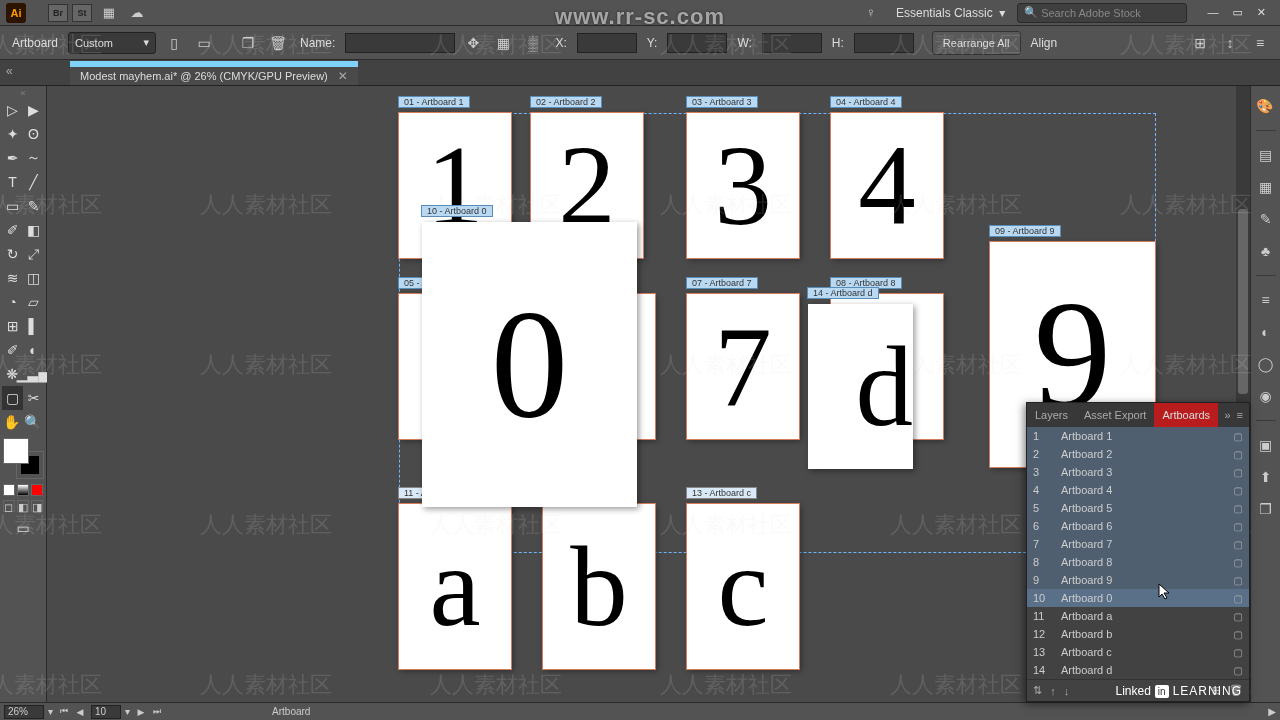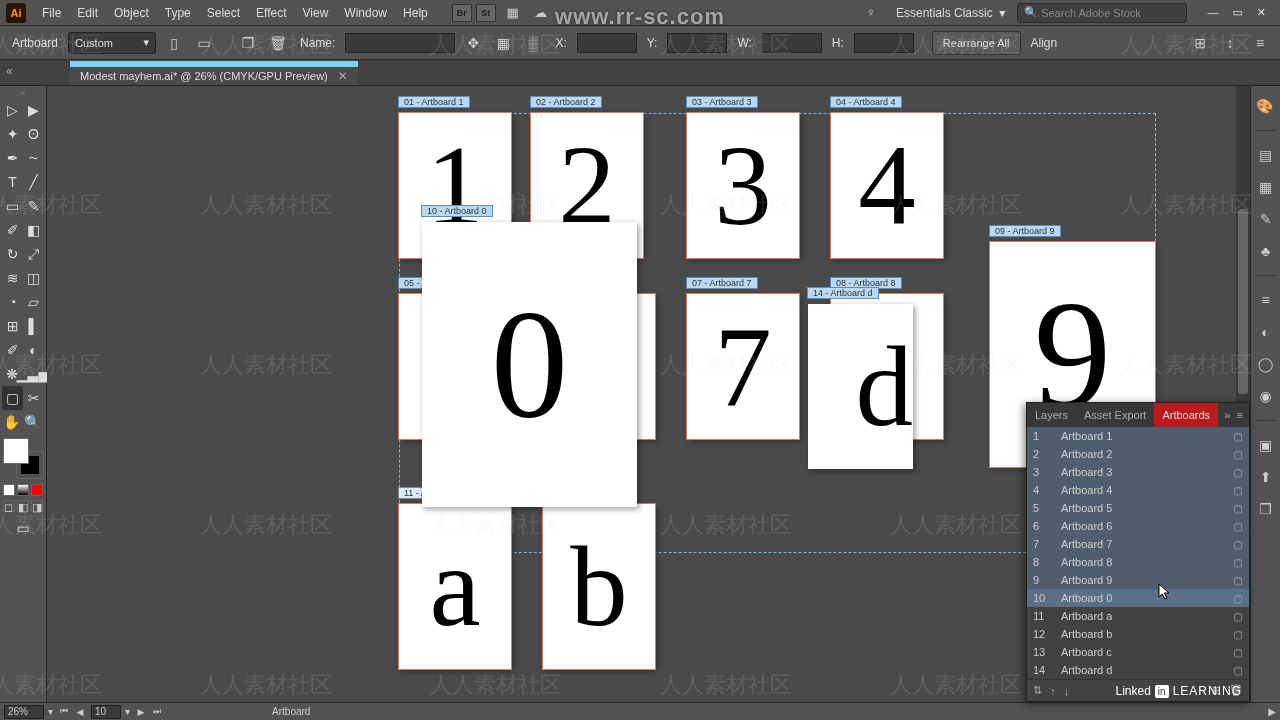--- a/index.html
+++ b/index.html
@@ -93,31 +93,20 @@
 .li-box { background: #fff; color: #333; font-weight: normal; padding: 1px 3px; border-radius: 2px; font-size: 10px; }
 
 
 .cursor { position: absolute; z-index: 30; pointer-events: none; }
 </style>
 </head>
 <body>
 
 <div class="menubar">
   <div class="ai-icon">Ai</div>
-  <div id="menu-items" style="display: flex;">
-      <div class="menu-item">File</div>
-      <div class="menu-item">Edit</div>
-      <div class="menu-item">Object</div>
-      <div class="menu-item">Type</div>
-      <div class="menu-item">Select</div>
-      <div class="menu-item">Effect</div>
-      <div class="menu-item">View</div>
-      <div class="menu-item">Window</div>
-      <div class="menu-item">Help</div>
-    </div>
   <div style="width:10px"></div>
   <div id="small-boxes" style="display:flex">
       <div class="small-box">Br</div>
       <div class="small-box">St</div>
     </div>
   <div class="menu-icon">▦</div>
   <div class="menu-icon">☁</div>
   <div class="menu-gap"></div>
   <div class="menu-icon">♀</div>
   <div class="workspace-select"><span>Essentials Classic</span>&nbsp;&nbsp;▾</div>
@@ -298,20 +287,24 @@
           <div class="ab-label sel">09 - Artboard 9</div>
           <div class="glyph" style="font-size: 155px;">9</div>
         </div>
         <div class="artboard sel" style="left: 352px; top: 418px; width: 112px; height: 165px;">
           <div class="ab-label">11 - Artboard a</div>
           <div class="glyph" style="font-size: 115px;">a</div>
         </div>
         <div class="artboard sel" style="left: 496px; top: 418px; width: 112px; height: 165px;">
           <div class="ab-label">12 - Artboard b</div>
           <div class="glyph" style="font-size: 115px;">b</div>
+        </div>
+        <div class="artboard sel" style="left: 640px; top: 418px; width: 112px; height: 165px;">
+          <div class="ab-label">13 - Artboard c</div>
+          <div class="glyph" style="font-size: 115px;">c</div>
         </div>
       </div>
     <div class="scroll-v">
         <div class="scroll-thumb-v"></div>
       </div>
   </div>
 
   <div class="right-dock">
     <div class="dock-icon">🎨</div>
     <div class="dock-sep"></div>

